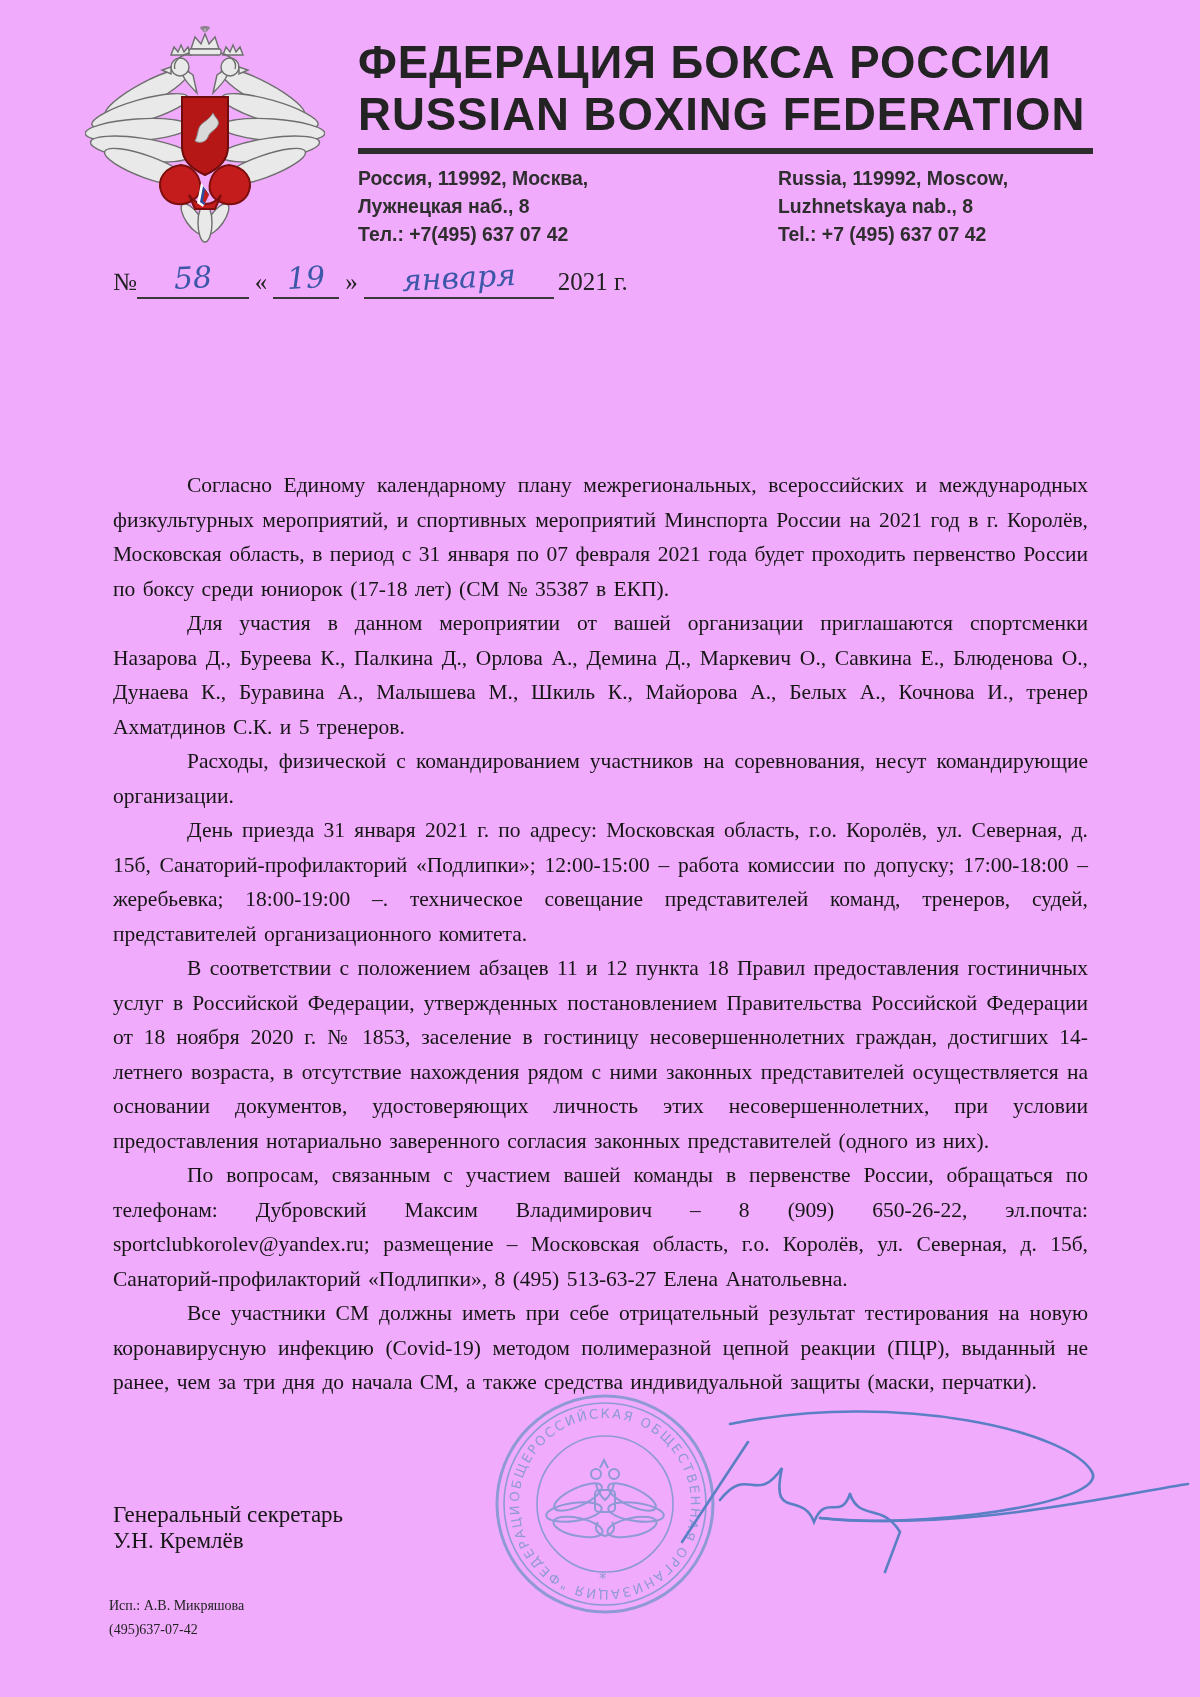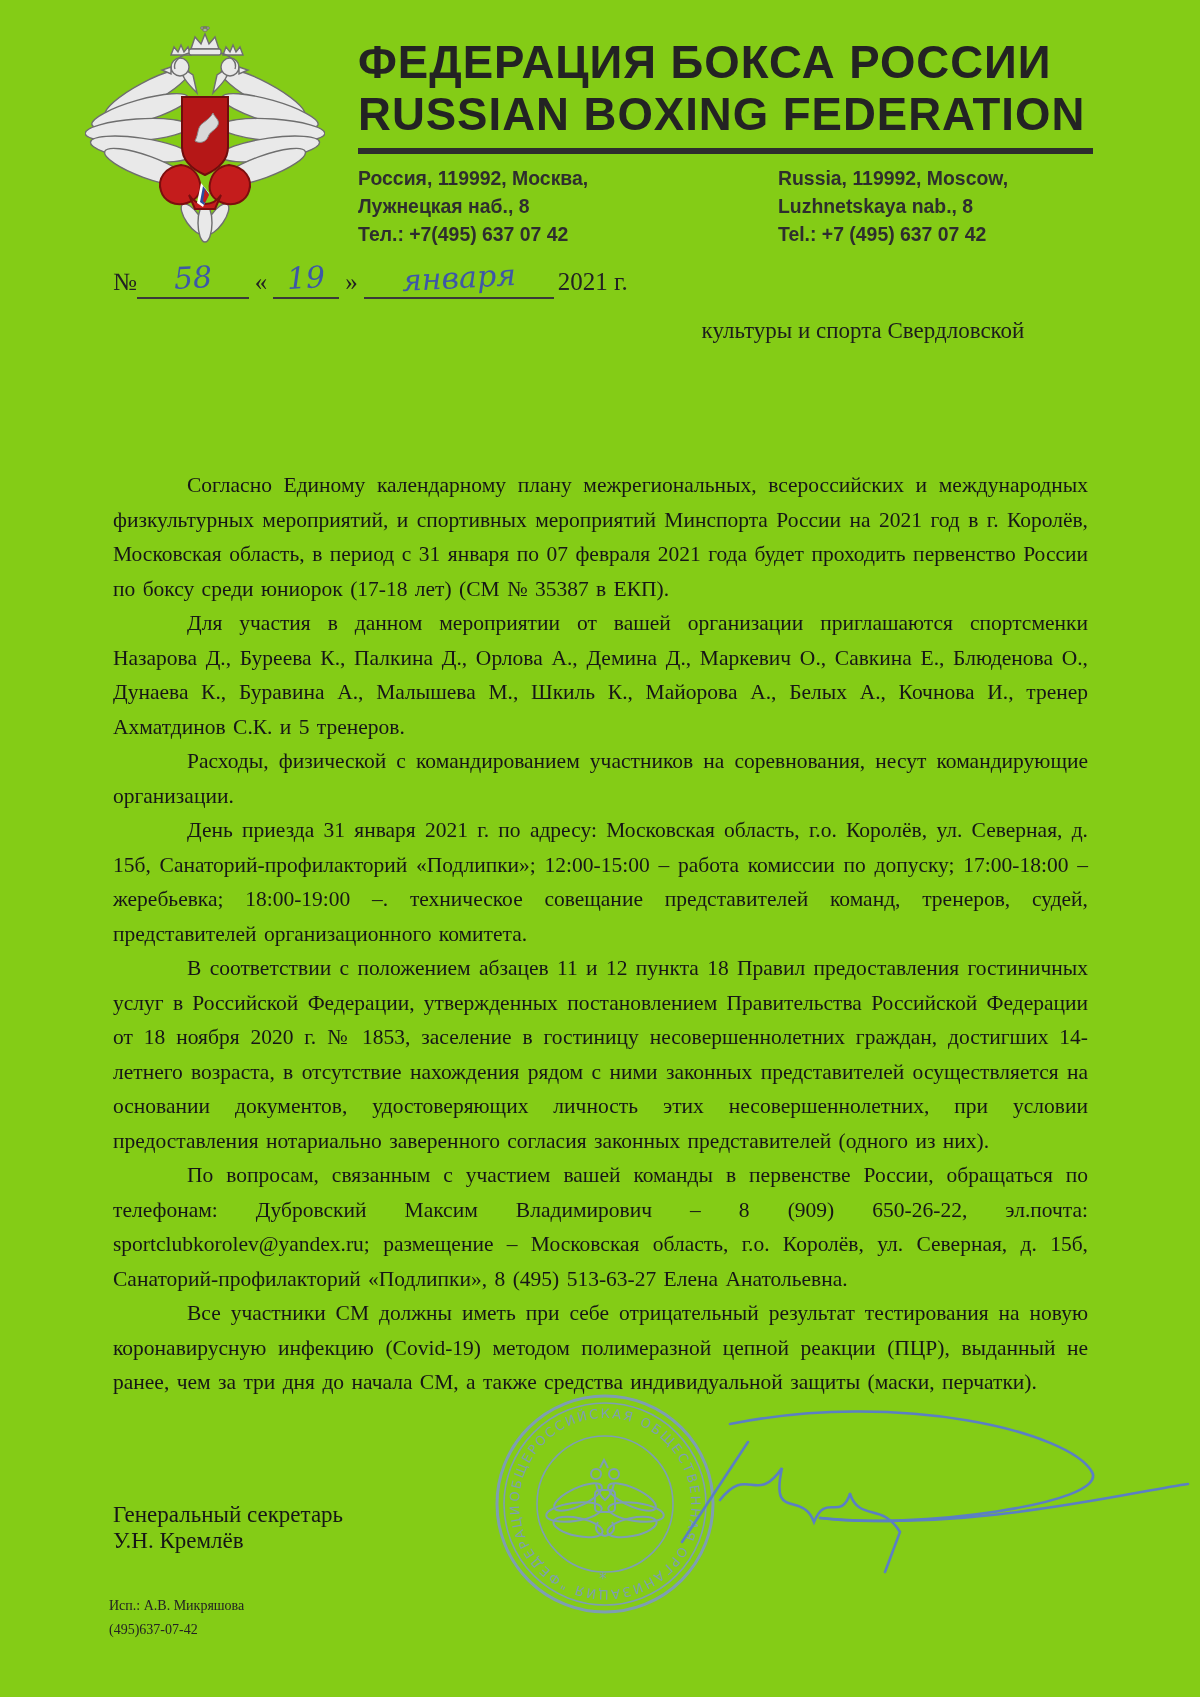--- a/index.html
+++ b/index.html
@@ -1,21 +1,21 @@
 <!DOCTYPE html>
 <html><head>
 <meta charset="utf-8">
 <style>
   html,body{margin:0;padding:0;}
   body{background:#9a9a9a;}
   .page{
     position:relative;
     width:1200px;height:1697px;
     margin:0 auto;
-    background:#84cc16;
+    background:#f0abfc;
     font-family:"Liberation Serif", serif;
     color:#1c1c1c;
     overflow:hidden;
   }
   
   .header{position:absolute;left:0;top:0;width:1200px;}
   .emblem{position:absolute;left:85px;top:22px;width:240px;height:222px;}
   .head-right{position:absolute;left:358px;top:36px;width:740px;}
   .title-ru,.title-en{
     font-family:"Liberation Sans", sans-serif;
@@ -187,21 +187,20 @@
     <span>№</span>
     <span class="blank num"><span class="hand">58</span></span>
     <span class="ref-sep">«</span>
     <span class="blank day"><span class="hand">19</span></span>
     <span class="ref-sep">»</span>
     <span class="blank month"><span class="hand">января</span></span>
     <span class="year">2021 г.</span>
   </div>
 
   <div class="addressee">
-    <div>культуры и спорта Свердловской</div>
   </div>
 
   <div class="body-text">
     <p>Согласно Единому календарному плану межрегиональных, всероссийских и международных физкультурных мероприятий, и спортивных мероприятий Минспорта России на 2021 год в г. Королёв, Московская область, в период с 31 января по 07 февраля 2021 года будет проходить первенство России по боксу среди юниорок (17-18 лет) (СМ № 35387 в ЕКП).</p>
     <p>Для участия в данном мероприятии от вашей организации приглашаются спортсменки Назарова Д., Буреева К., Палкина Д., Орлова А., Демина Д., Маркевич О., Савкина Е., Блюденова О., Дунаева К., Буравина А., Малышева М., Шкиль К., Майорова А., Белых А., Кочнова И., тренер Ахматдинов С.К. и 5 тренеров.</p>
     <p>Расходы, физической с командированием участников на соревнования, несут командирующие организации.</p>
     <p>День приезда 31 января 2021 г. по адресу: Московская область, г.о. Королёв, ул. Северная, д. 15б, Санаторий-профилакторий «Подлипки»; 12:00-15:00 – работа комиссии по допуску; 17:00-18:00 – жеребьевка; 18:00-19:00 –. техническое совещание представителей команд, тренеров, судей, представителей организационного комитета.</p>
     <p>В соответствии с положением абзацев 11 и 12 пункта 18 Правил предоставления гостиничных услуг в Российской Федерации, утвержденных постановлением Правительства Российской Федерации от 18 ноября 2020 г. № 1853, заселение в гостиницу несовершеннолетних граждан, достигших 14-летнего возраста, в отсутствие нахождения рядом с ними законных представителей осуществляется на основании документов, удостоверяющих личность этих несовершеннолетних, при условии предоставления нотариально заверенного согласия законных представителей (одного из них).</p>
     <p>По вопросам, связанным с участием вашей команды в первенстве России, обращаться по телефонам: Дубровский Максим Владимирович – 8 (909) 650-26-22, эл.почта: sportclubkorolev@yandex.ru; размещение – Московская область, г.о. Королёв, ул. Северная, д. 15б, Санаторий-профилакторий «Подлипки»,  8 (495) 513-63-27  Елена Анатольевна.</p>
     <p>Все участники СМ должны иметь при себе отрицательный результат тестирования на новую коронавирусную инфекцию (Covid-19) методом полимеразной цепной реакции (ПЦР), выданный не ранее, чем за три дня до начала СМ, а также средства индивидуальной защиты (маски, перчатки).</p>

